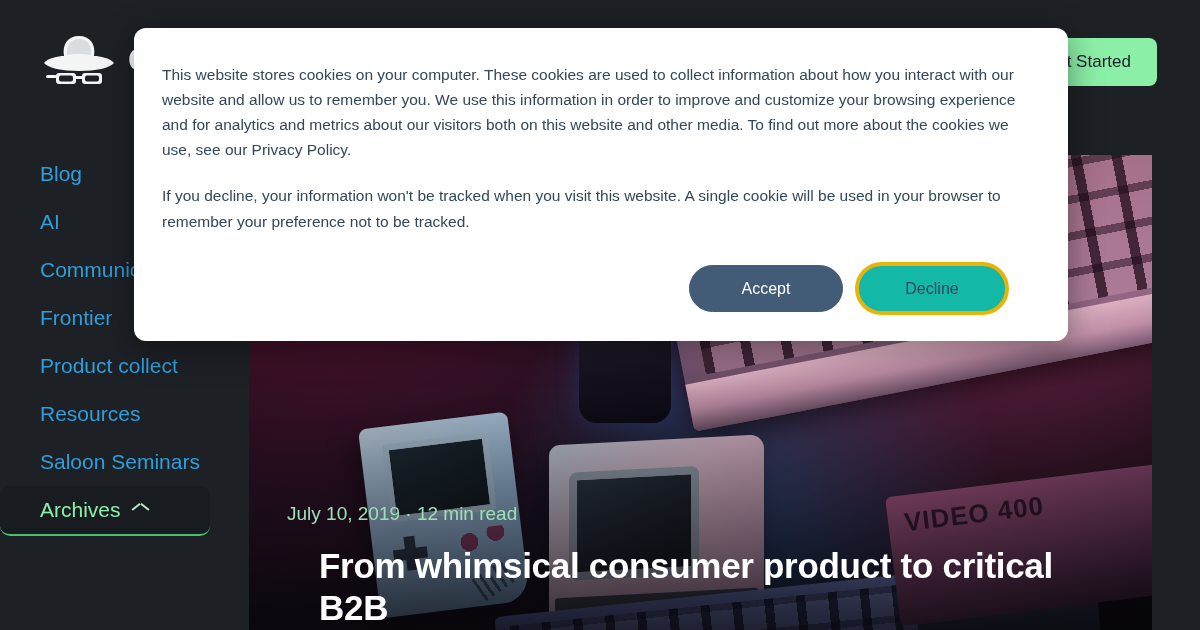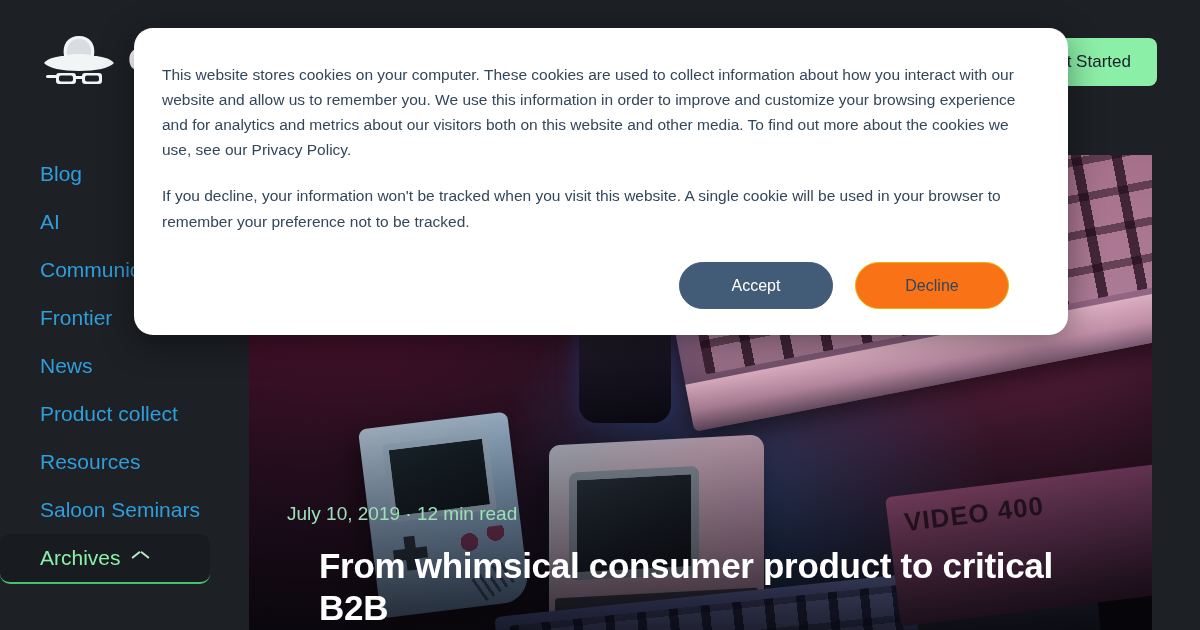--- a/index.html
+++ b/index.html
@@ -356,21 +356,21 @@
     inset: 0;
     pointer-events: none;
   }
 
   .cookie-banner {
     position: absolute;
     left: 134px;
     top: 28px;
     width: 934px;
     background: #ffffff;
-    border-radius: 19px;
+    border-radius: 12px;
     padding: 34px 28px 26px 28px;
     box-shadow: 0 8px 34px rgba(0,0,0,.42);
     pointer-events: auto;
   }
 
   .cookie-text {
     color: #33475b;
     font-size: 15.5px;
     line-height: 1.62;
     margin-bottom: 21px;
@@ -380,21 +380,21 @@
   .privacy-link {
     color: #33475b;
     text-decoration: none;
     cursor: pointer;
   }
 
   .cookie-actions {
     display: flex;
     justify-content: flex-end;
     align-items: center;
-    gap: 22px;
+    gap: 12px;
     margin-top: 28px;
     padding-right: 31px;
   }
 
   .btn {
     font-family: "Liberation Sans", sans-serif;
     font-size: 16px;
     border-radius: 40px;
     padding: 13px 0;
     cursor: pointer;
@@ -403,23 +403,23 @@
   }
 
   .btn-accept {
     background: #425b76;
     color: #ffffff;
     border: 1px solid #425b76;
     width: 154px;
   }
 
   .btn-decline {
-    background: #f97316;
+    background: #14b8a6;
     color: #33475b;
-    border: 1px solid #eab308;
+    border: 4px solid #eab308;
     width: 154px;
   }
 </style>
 </head>
 <body>
 
 <div class="page">
 
   <header class="site-header">
     <div class="brand">
@@ -437,21 +437,20 @@
     </div>
 
     <button class="cta-button">Get Started</button>
   </header>
 
   <nav class="sidebar">
     <a class="nav-item">Blog</a>
     <a class="nav-item">AI</a>
     <a class="nav-item">Communications</a>
     <a class="nav-item">Frontier</a>
-    <a class="nav-item">News</a>
     <a class="nav-item">Product collect</a>
     <a class="nav-item">Resources</a>
     <a class="nav-item">Saloon Seminars</a>
     <a class="nav-item is-active">
       <span>Archives</span>
       <span class="chevron-up"></span>
     </a>
   </nav>
 
   <section class="hero">

